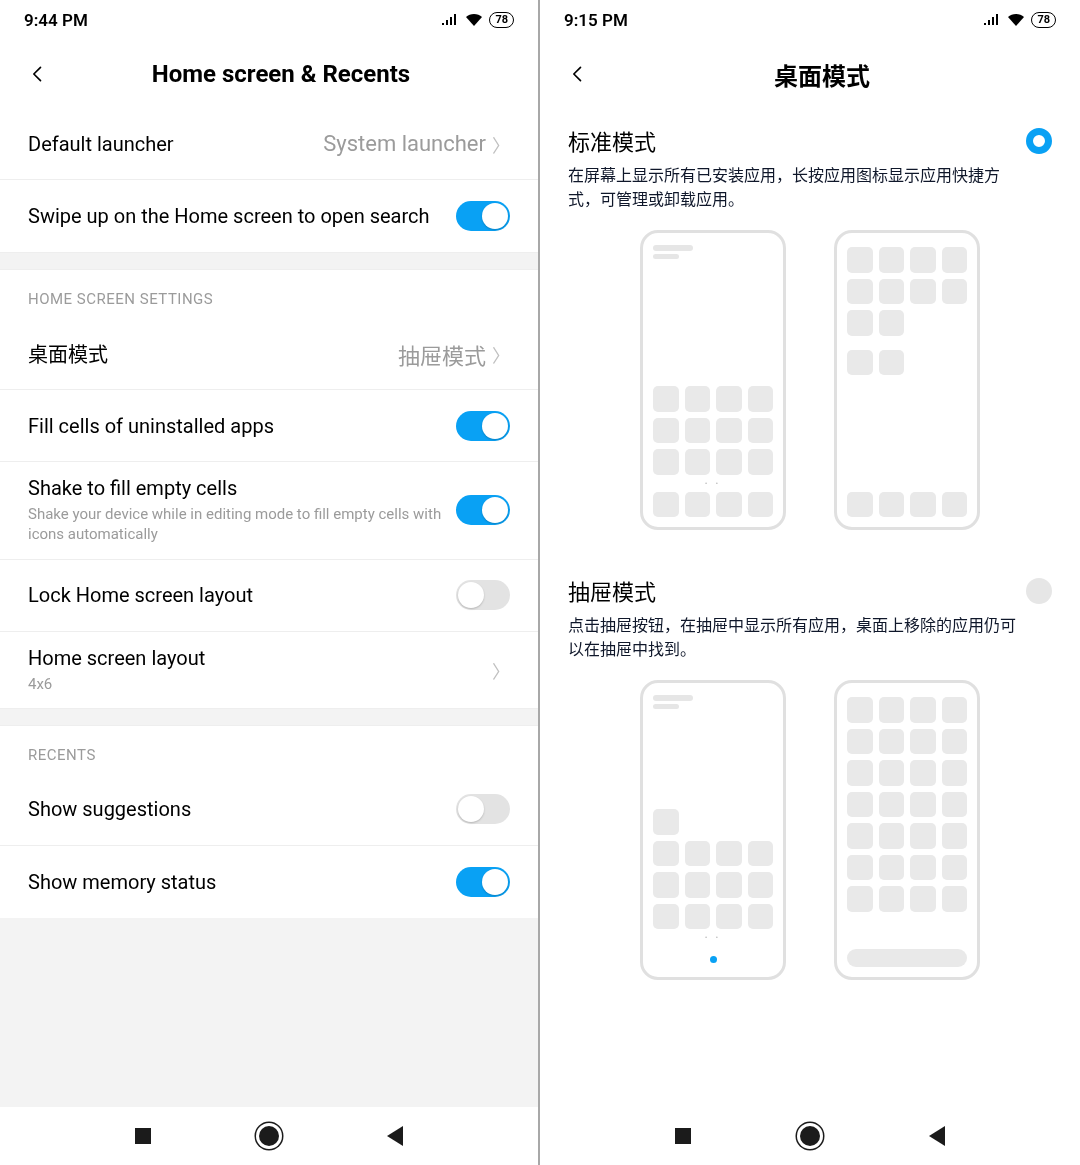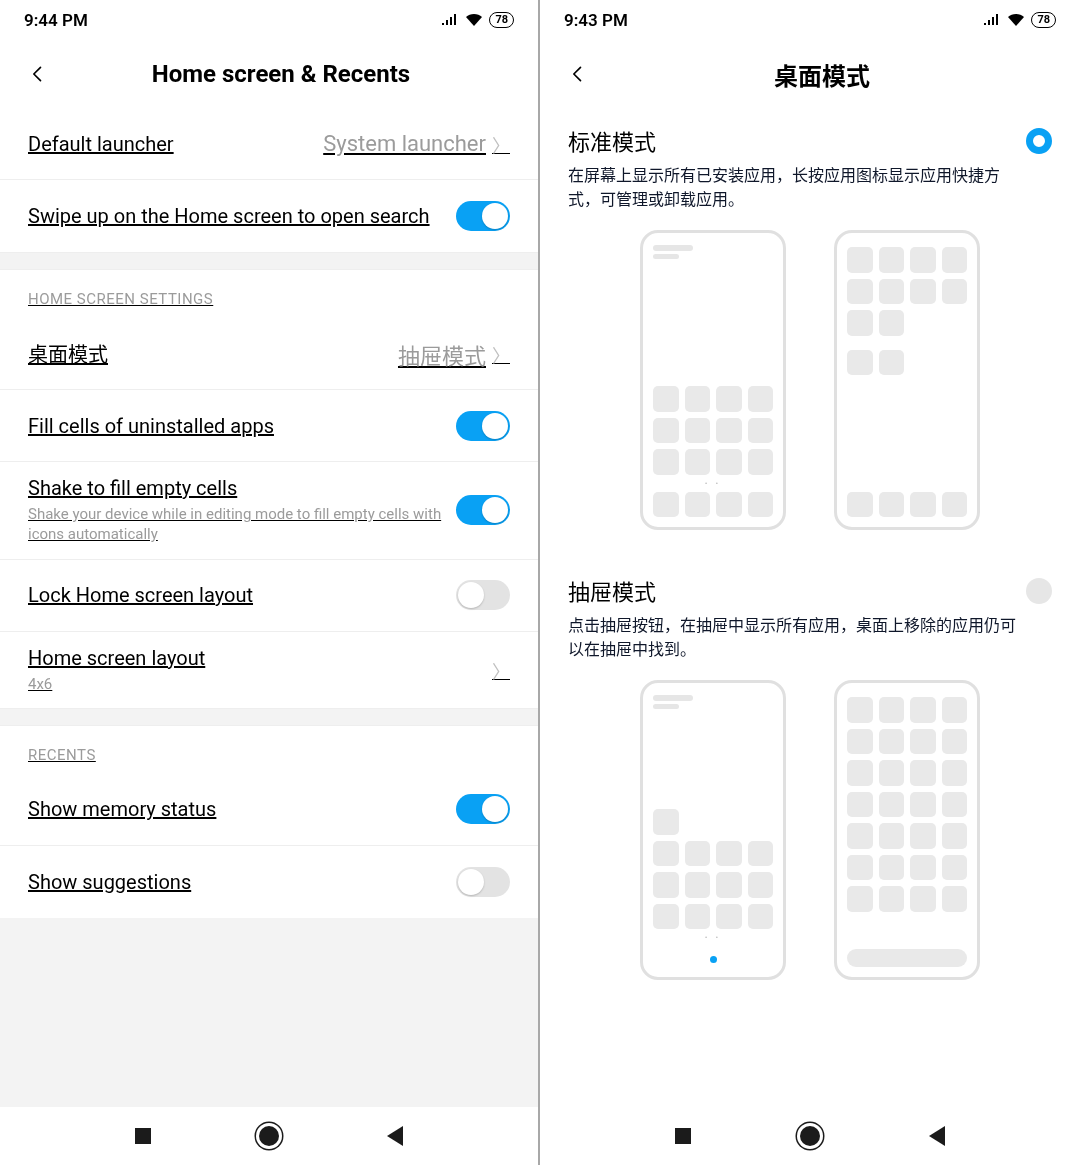--- a/index.html
+++ b/index.html
@@ -165,21 +165,21 @@
   .mini-dock {
     display:grid; grid-template-columns: repeat(4, 1fr); gap:6px; padding:2px;
   }
   .mini-pill {
     height: 18px;
     background:#e9e9e9;
     border-radius: 9px;
     margin: 2px;
   }
   .mini-dot-blue { display:inline-block; width:7px; height:7px; border-radius:50%; background:#09a1f4; }
-  .left .content { background:#ec4899;text-decoration:underline; }
+  .left .content { background:#ec4899; }
   .group { background:#fff; }
   .filler { flex:1; background:#f3f3f3; }
 </style>
 </head>
 <body>
 
 <div class="phone left">
   <div class="statusbar">
     <span>9:44 PM</span>
     <div class="status-icons">
@@ -262,31 +262,31 @@
         </div>
         <span class="chevron">〉</span>
       </div>
     </div>
 
     <div class="section-gap"></div>
     <div class="group">
       <div class="section-header">RECENTS</div>
       <div class="row">
         <div class="label-area">
+            <div class="label">Show suggestions</div>
+          </div>
+        <div class="toggle">
+            <div class="knob"></div>
+          </div>
+      </div>
+      <div class="row">
+        <div class="label-area">
             <div class="label">Show memory status</div>
           </div>
         <div class="toggle on">
-            <div class="knob"></div>
-          </div>
-      </div>
-      <div class="row">
-        <div class="label-area">
-            <div class="label">Show suggestions</div>
-          </div>
-        <div class="toggle">
             <div class="knob"></div>
           </div>
       </div>
     </div>
     <div class="filler"></div>
   </div>
 
   <div class="navbar">
     <div class="nav-icon">
         <div class="nav-square"></div>
@@ -295,21 +295,21 @@
         <div class="nav-circle"></div>
       </div>
     <div class="nav-icon">
         <div class="nav-tri"></div>
       </div>
   </div>
 </div>
 
 <div class="phone right">
   <div class="statusbar">
-    <span>9:43 PM</span>
+    <span>9:15 PM</span>
     <div class="status-icons">
       <svg class="signal-icon" viewBox="0 0 18 14">
           <path d="M1 12h2V10H1zM5 12h2V7H5zM9 12h2V4H9zM13 12h2V1h-2z" fill="#000"></path>
         </svg>
       <svg class="wifi-icon" viewBox="0 0 18 14">
           <path d="M9 13L1 4c4-4 12-4 16 0z" fill="#000"></path>
         </svg>
       <span class="battery">78</span>
     </div>
   </div>

